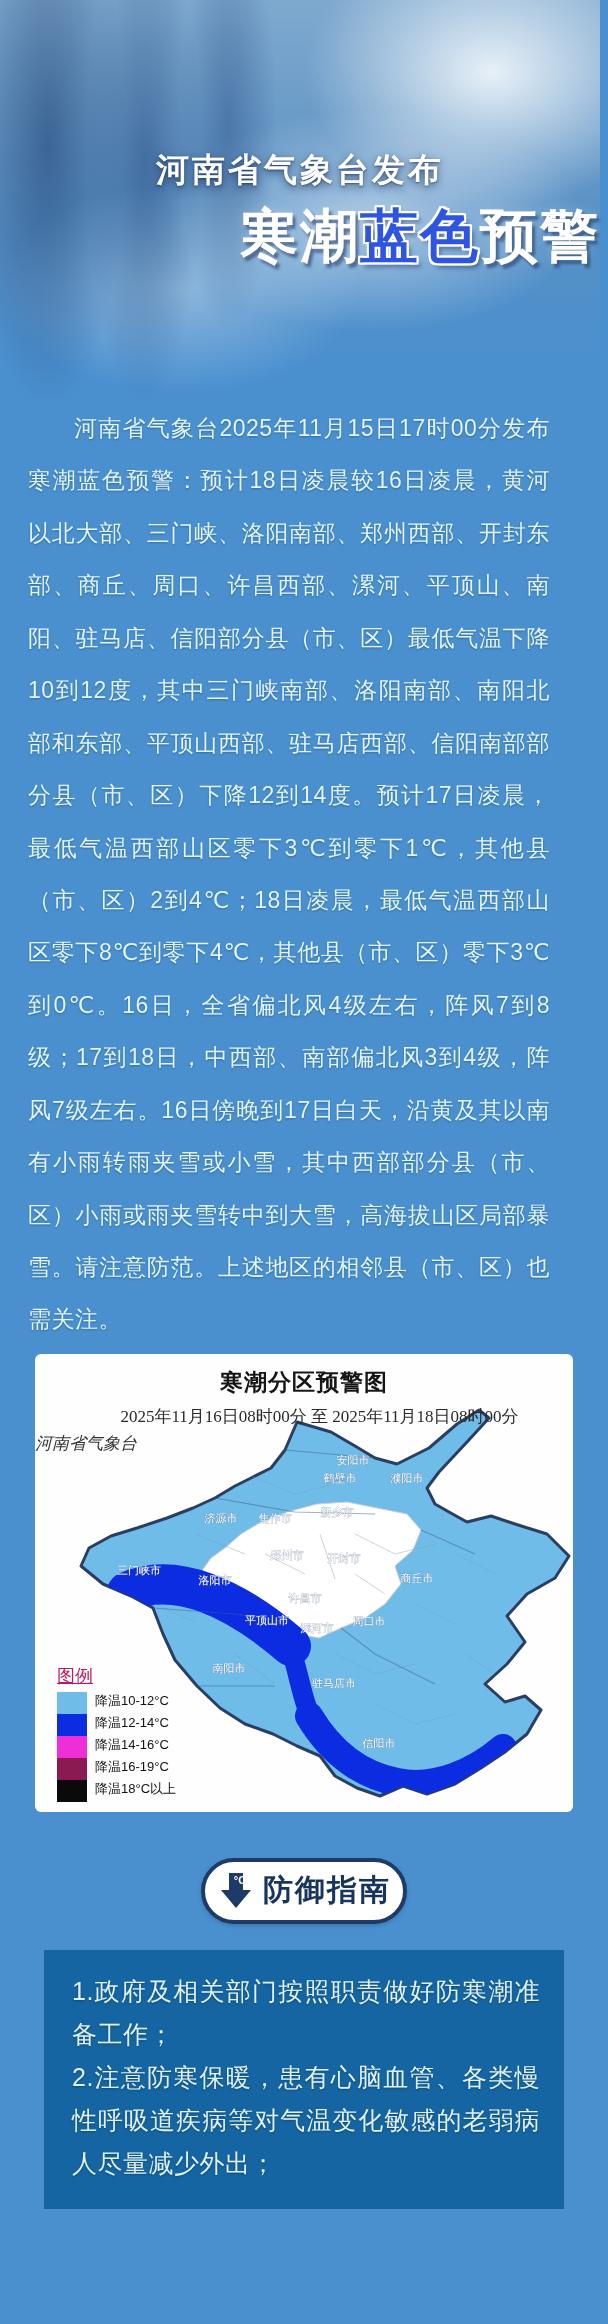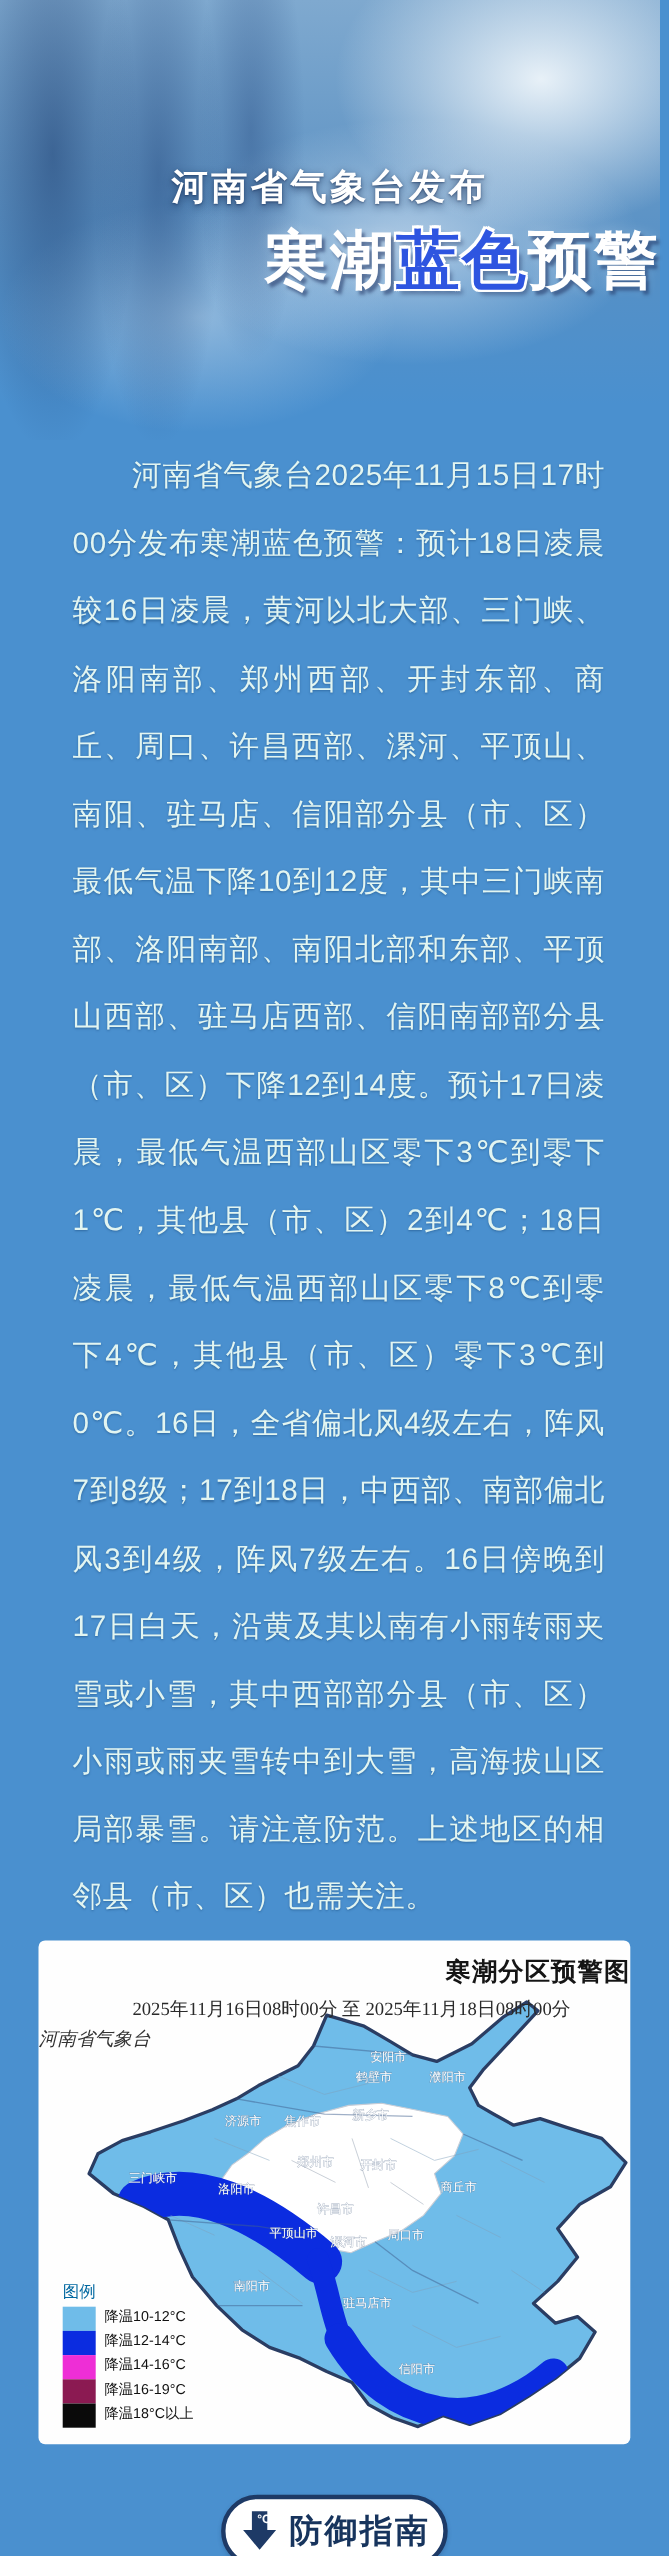--- a/index.html
+++ b/index.html
@@ -31,42 +31,42 @@
     text-shadow:3px 4px 3px rgba(28,45,92,.55),0 0 12px rgba(255,255,255,.2);
   }
   .main-title .hl{
     color:#2e55e0;
     text-shadow:-2px 0 0 #fff,2px 0 0 #fff,0 -2px 0 #fff,0 2px 0 #fff,
                 -2px -2px 0 #fff,2px 2px 0 #fff,-2px 2px 0 #fff,2px -2px 0 #fff,
                 4px 5px 4px rgba(28,45,92,.45);
   }
   
   .bulletin{
-    padding:2px 58px 0 66px;
-    font-size:27px;line-height:2.28;letter-spacing:.5px;
+    padding:2px 58px 0 28px;
+    font-size:23px;line-height:2.28;letter-spacing:.5px;
     color:#e2f5f1;text-indent:2em;
     text-shadow:0 1px 2px rgba(8,48,92,.40);
     text-align:justify;
   }
   
   .map-card{
     position:relative;width:538px;height:458px;margin:8px auto 0;
     background:#fefefe;border-radius:6px;overflow:hidden;
   }
-  .map-title{position:relative;z-index:2;padding-top:13px;text-align:right;
+  .map-title{position:relative;z-index:2;padding-top:13px;text-align:center;
     font-size:23px;font-weight:800;color:#151515;letter-spacing:1px;}
   .map-dates{position:relative;z-index:2;margin-top:7px;text-align:center;
     font-family:"Liberation Serif","DejaVu Serif",serif;font-size:17px;color:#2a2a2a;padding-left:31px;}
   .map-source{position:relative;z-index:2;margin-top:4px;
     font-family:"Liberation Serif","DejaVu Serif",serif;font-style:italic;font-size:17px;color:#333;}
   .map-svg{position:absolute;left:0;top:0;z-index:1;}
   .city-label{font-size:11px;fill:#ffffff;stroke:rgba(92,114,146,.55);stroke-width:.7;
     paint-order:stroke;font-family:"Liberation Sans",sans-serif;}
   .legend{position:absolute;left:22px;top:310px;z-index:3;}
-  .legend-title{font-size:15px;color:#0369a1;margin-bottom:4px;}
+  .legend-title{font-size:18px;color:#be185d;margin-bottom:4px;text-decoration:underline;}
   .legend-row{display:flex;align-items:flex-start;height:22px;}
   .legend-swatch{width:30px;height:22px;flex:0 0 30px;}
   .legend-label{margin-left:8px;font-size:13px;color:#111;white-space:nowrap;}
   
   .guide-btn{
     width:198px;height:58px;margin:46px auto 0;
     background:#ffffff;border:4px solid #1e3a66;border-radius:36px;
     display:flex;align-items:center;justify-content:center;gap:10px;
     box-shadow:0 2px 4px rgba(20,50,90,.25);cursor:pointer;
   }

